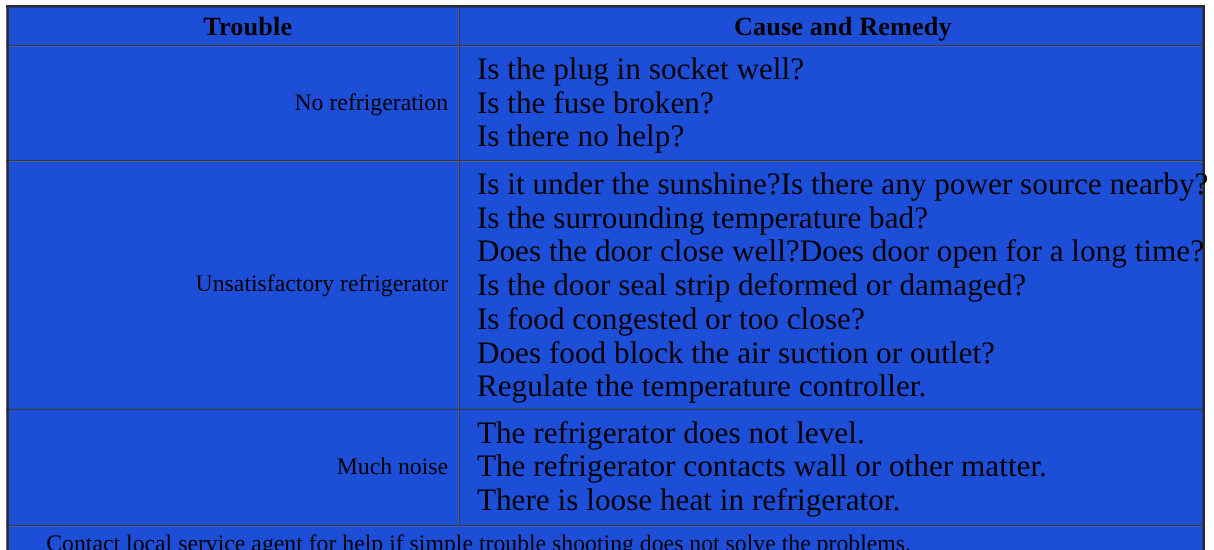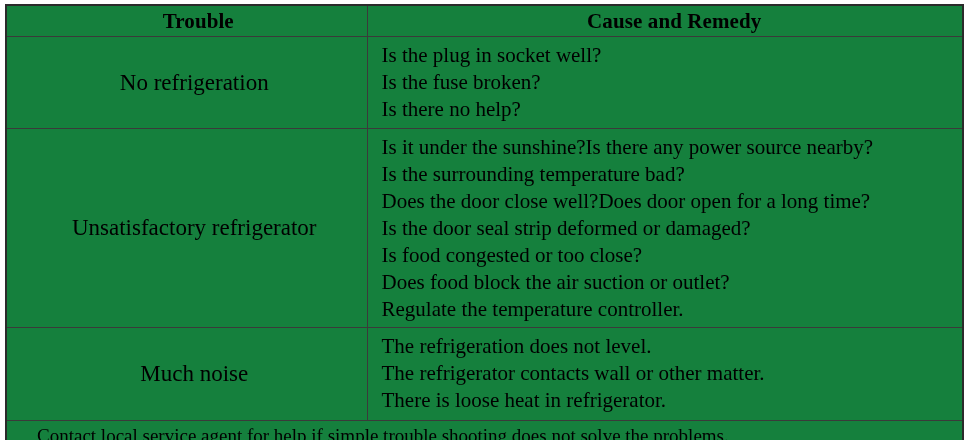--- a/index.html
+++ b/index.html
@@ -32,21 +32,21 @@
     border-collapse: collapse;
     table-layout: fixed;
     background: #fdfdfd;
   }
 
   .troubleshoot-table td,
   .troubleshoot-table th {
     border: 1px solid #3a3a3a;
     vertical-align: middle;
     padding: 0;
-    background: #15803d;
+    background: #1d4ed8;
   }
 
   
   .troubleshoot-table {
     border: 2px solid #2b2b2b;
   }
 
   col.col-trouble { width: 361px; }
   col.col-cause   { width: 596px; }
 
@@ -62,40 +62,40 @@
   }
   .head-cell .cell-inner {
     padding-left: 23px;
   }
   .head-cell.cause .cell-inner {
     padding-left: 19px;
   }
 
   
   .trouble-cell {
-    font-size: 23px;
+    font-size: 19px;
     line-height: 24px;
-    text-align: center;
+    text-align: right;
   }
   .trouble-cell .cell-inner {
     padding-left: 23px;
     padding-right: 8px;
   }
 
   
   .cause-cell {
     font-size: 19px;
     line-height: 27px;
   }
   .cause-cell .cell-inner {
     padding: 6px 10px 6px 14px;
   }
   .remedy-line {
     display: block;
-    font-size: 21px;
+    font-size: 25px;
     line-height: 27px;
     white-space: nowrap;
   }
 
   
   .note-cell {
     height: 30px;
     font-size: 19px;
     line-height: 30px;
     border-top: 2px solid #2b2b2b;
@@ -162,21 +162,21 @@
           </div>
         </td>
       </tr>
 
       <tr class="row-much-noise">
         <td class="trouble-cell">
           <div class="cell-inner">Much noise</div>
         </td>
         <td class="cause-cell">
           <div class="cell-inner">
-            <span class="remedy-line">The refrigeration does not level.</span>
+            <span class="remedy-line">The refrigerator does not level.</span>
             <span class="remedy-line">The refrigerator contacts wall or other matter.</span>
             <span class="remedy-line">There is loose heat in refrigerator.</span>
           </div>
         </td>
       </tr>
 
       <tr>
         <td class="note-cell" colspan="2">
           <div class="cell-inner">Contact local service agent for help if simple trouble shooting does not solve the problems.</div>
         </td>

